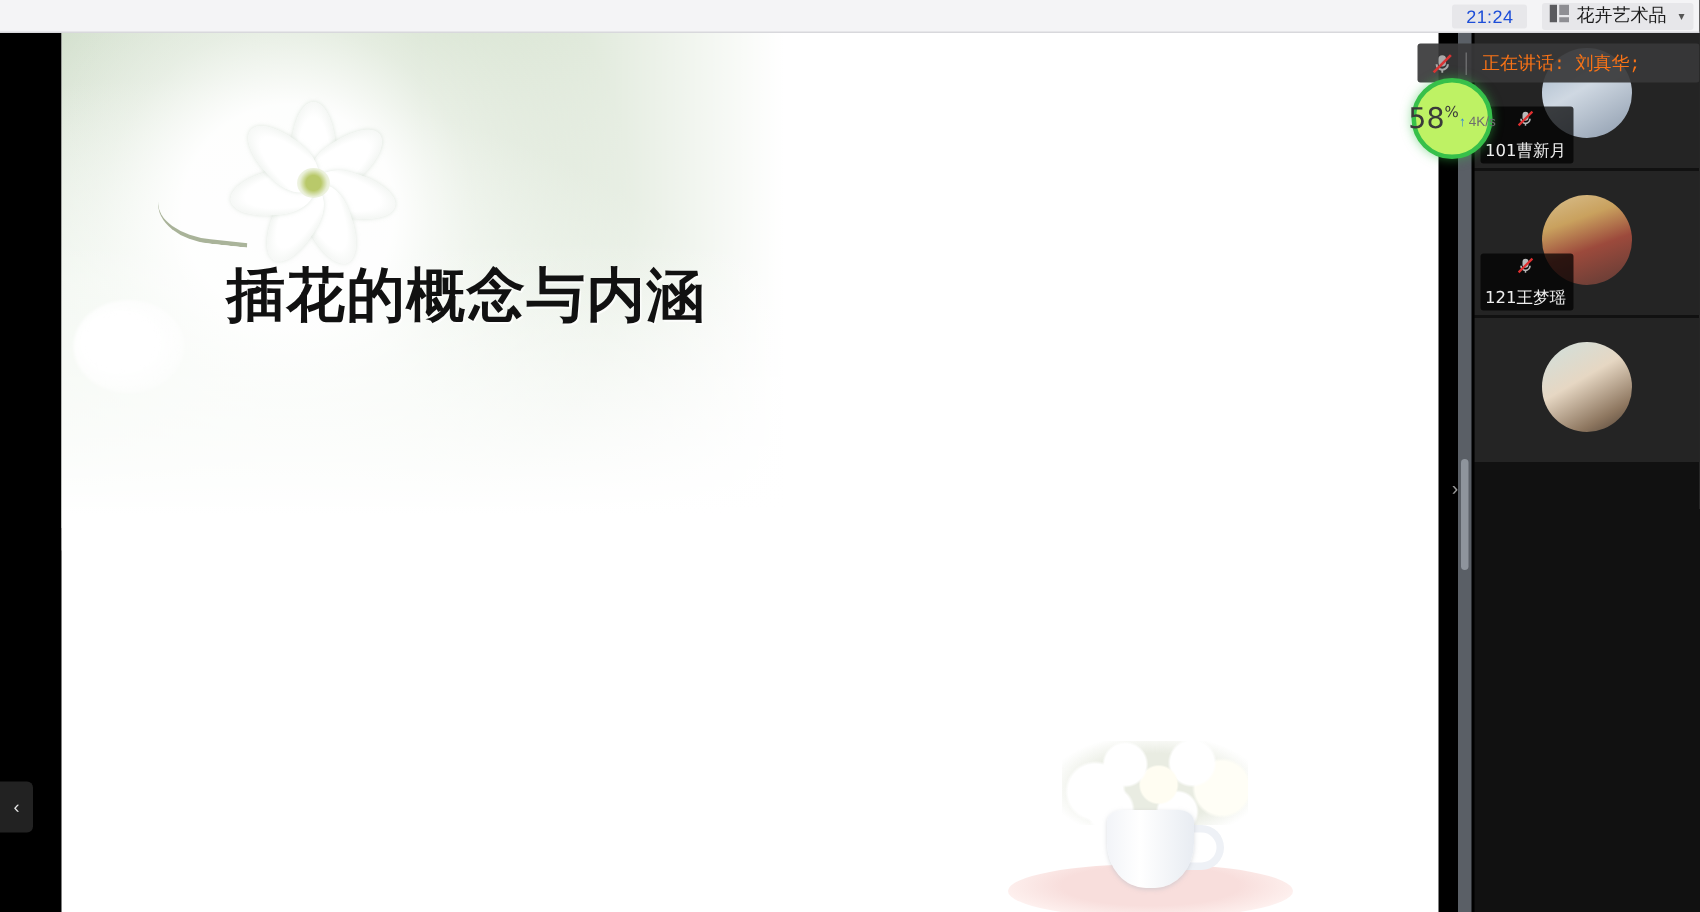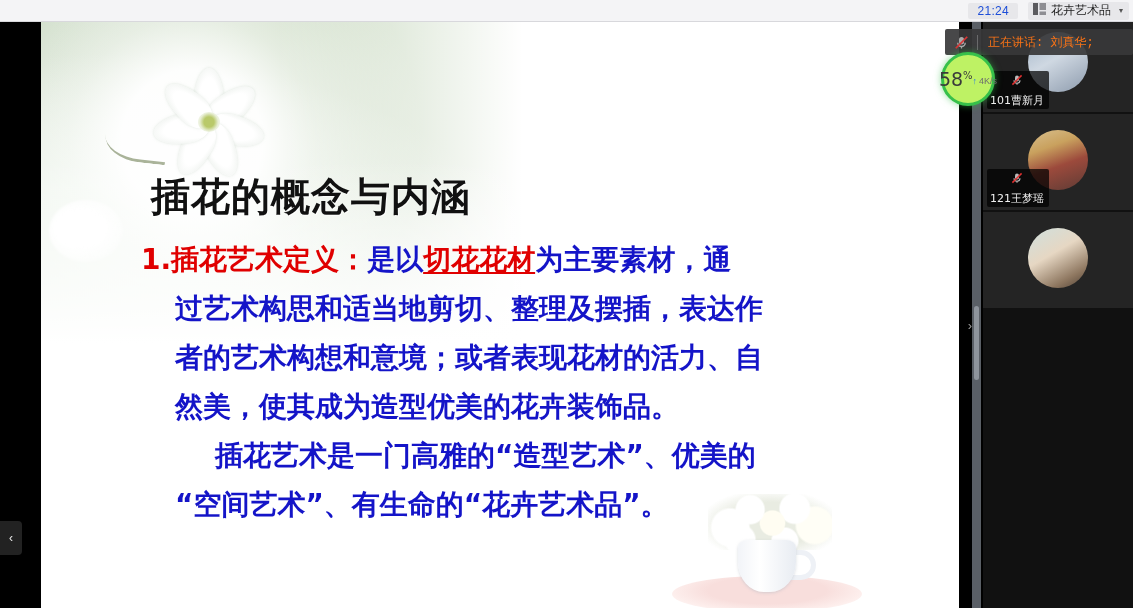--- a/index.html
+++ b/index.html
@@ -304,28 +304,20 @@
       <div class="petal" style="transform:rotate(260deg)"></div>
       <div class="petal" style="transform:rotate(312deg)"></div>
       <div class="c"></div>
     </div>
     <div class="blossom2"></div>
     <div class="bg-fade-r"></div>
     <div class="bg-fade-b"></div>
 
     <div id="slide-title">插花的概念与内涵</div>
 
-    <div id="slide-body">
-      <div class="bline l1"><span class="t-red">1.插花艺术定义：</span><span>是以</span><span class="t-red-u">切花花材</span><span>为主要素材，通</span></div>
-      <div class="bline l2">过艺术构思和适当地剪切、整理及摆插，表达作</div>
-      <div class="bline l3">者的艺术构想和意境；或者表现花材的活力、自</div>
-      <div class="bline l4">然美，使其成为造型优美的花卉装饰品。</div>
-      <div class="bline p2a">插花艺术是一门高雅的“造型艺术”、优美的</div>
-      <div class="bline p2b">“空间艺术”、有生命的“花卉艺术品”。</div>
-    </div>
 
     <div class="vase-wrap">
       <div class="vase-table"></div>
       <div class="bouquet"></div>
       <div class="vase-handle"></div>
       <div class="vase-body"></div>
     </div>
   </div>
 
   <div id="nav-prev">

